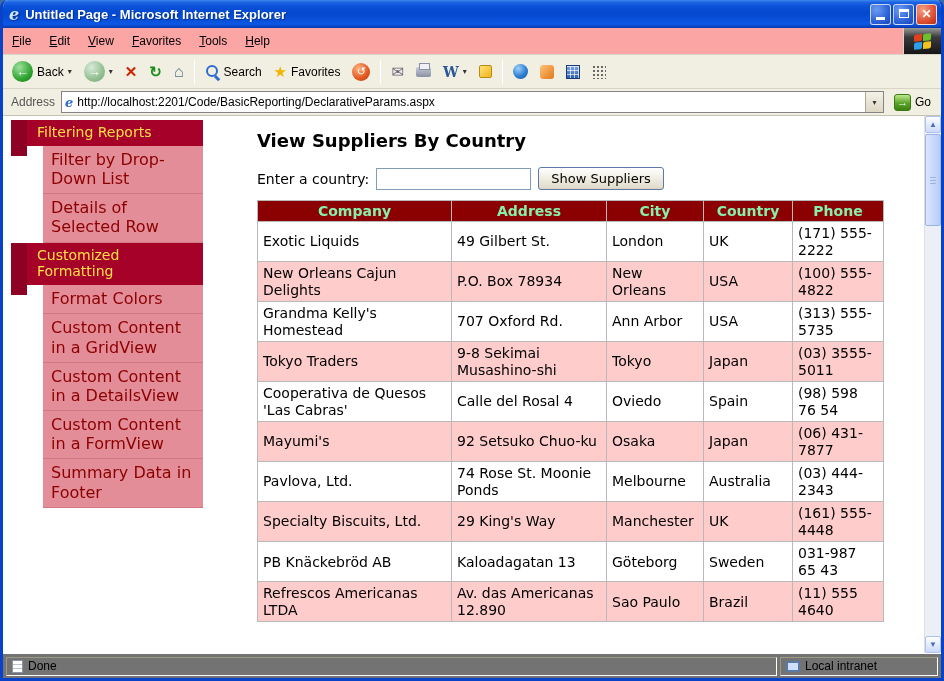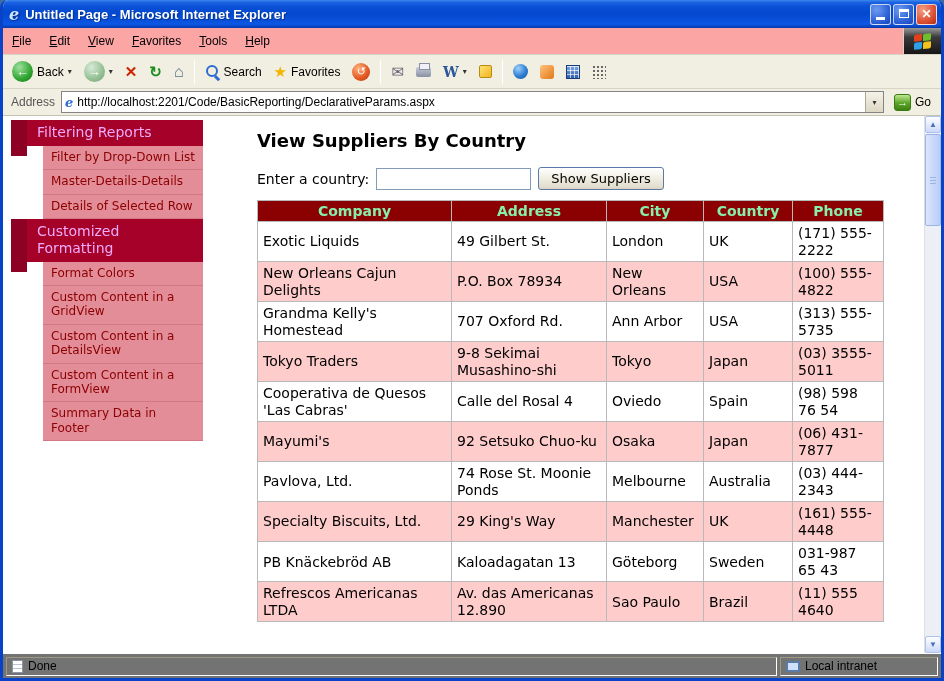--- a/index.html
+++ b/index.html
@@ -92,25 +92,25 @@
   .go-icon { width:17px; height:17px; border-radius:3px; border:1px solid #3A7A10; color:#fff;
     font-weight:bold; font-size:11px; display:flex; align-items:center; justify-content:center;
     background:linear-gradient(180deg,#BFE88F,#58A428 55%,#3C8212); }
 
   
   .content { flex:1; min-height:0; display:flex; background:#fff; overflow:hidden; }
 
   .sidebar { flex:0 0 200px; padding:4px 0 0 8px; overflow:hidden; background:#fff;
     font-family:"DejaVu Sans",sans-serif; }
   .nav-header { margin-left:16px; position:relative; background:var(--nav-header-bg,#A50129);
-    color:#f0abfc; font-size:14px; line-height:1.2; padding:4px 8px 5px 10px; }
+    color:#fde047; font-size:14px; line-height:1.2; padding:4px 8px 5px 10px; }
   .nav-header::before { content:""; position:absolute; left:-16px; top:0; bottom:-10px; width:16px;
     background:var(--nav-tab-bg,#8C0124); }
   .nav-item { margin-left:32px; background:var(--nav-item-bg,#E38D99); color:var(--nav-item-fg,#8B0000);
-    font-size:12px; line-height:1.2; padding:4px 6px 5px 8px; border-bottom:1px solid #D27784; }
+    font-size:16px; line-height:1.2; padding:4px 6px 5px 8px; border-bottom:1px solid #D27784; }
 
   .main { flex:1; background:#fff; padding:14px 4px 0 54px; overflow:hidden;
     font-family:"DejaVu Sans",sans-serif; }
   .page-title { font-size:18px; font-weight:bold; color:#000; margin-bottom:16px; }
   .form-row { display:flex; align-items:center; gap:7px; font-size:14px; margin-bottom:10px; }
   .country-input { width:155px; height:22px; border:1px solid #7F9DB9; font-size:13px; padding:2px 4px;
     font-family:"DejaVu Sans",sans-serif; }
   .show-btn { font-size:13px; padding:2px 12px; height:23px; border:1px solid #5A7AA8; border-radius:3px;
     background:linear-gradient(180deg,#FFFFFF,#F1EFE4 45%,#E2DECE 90%,#D8D2BE);
     font-family:"DejaVu Sans",sans-serif; color:#000; }
@@ -246,21 +246,20 @@
       <span class="go-icon">→</span>
       <span>Go</span>
     </div>
   </div>
 
   <div class="content">
 
     <div class="sidebar">
         <div class="nav-header">Filtering Reports</div>
         <div class="nav-item">Filter by Drop-Down List</div>
-        <div class="nav-item">Master-Details-Details</div>
         <div class="nav-item">Details of Selected Row</div>
         <div class="nav-header">Customized Formatting</div>
         <div class="nav-item">Format Colors</div>
         <div class="nav-item">Custom Content in a GridView</div>
         <div class="nav-item">Custom Content in a DetailsView</div>
         <div class="nav-item">Custom Content in a FormView</div>
         <div class="nav-item">Summary Data in Footer</div>
       </div>
 
     <div class="main">

